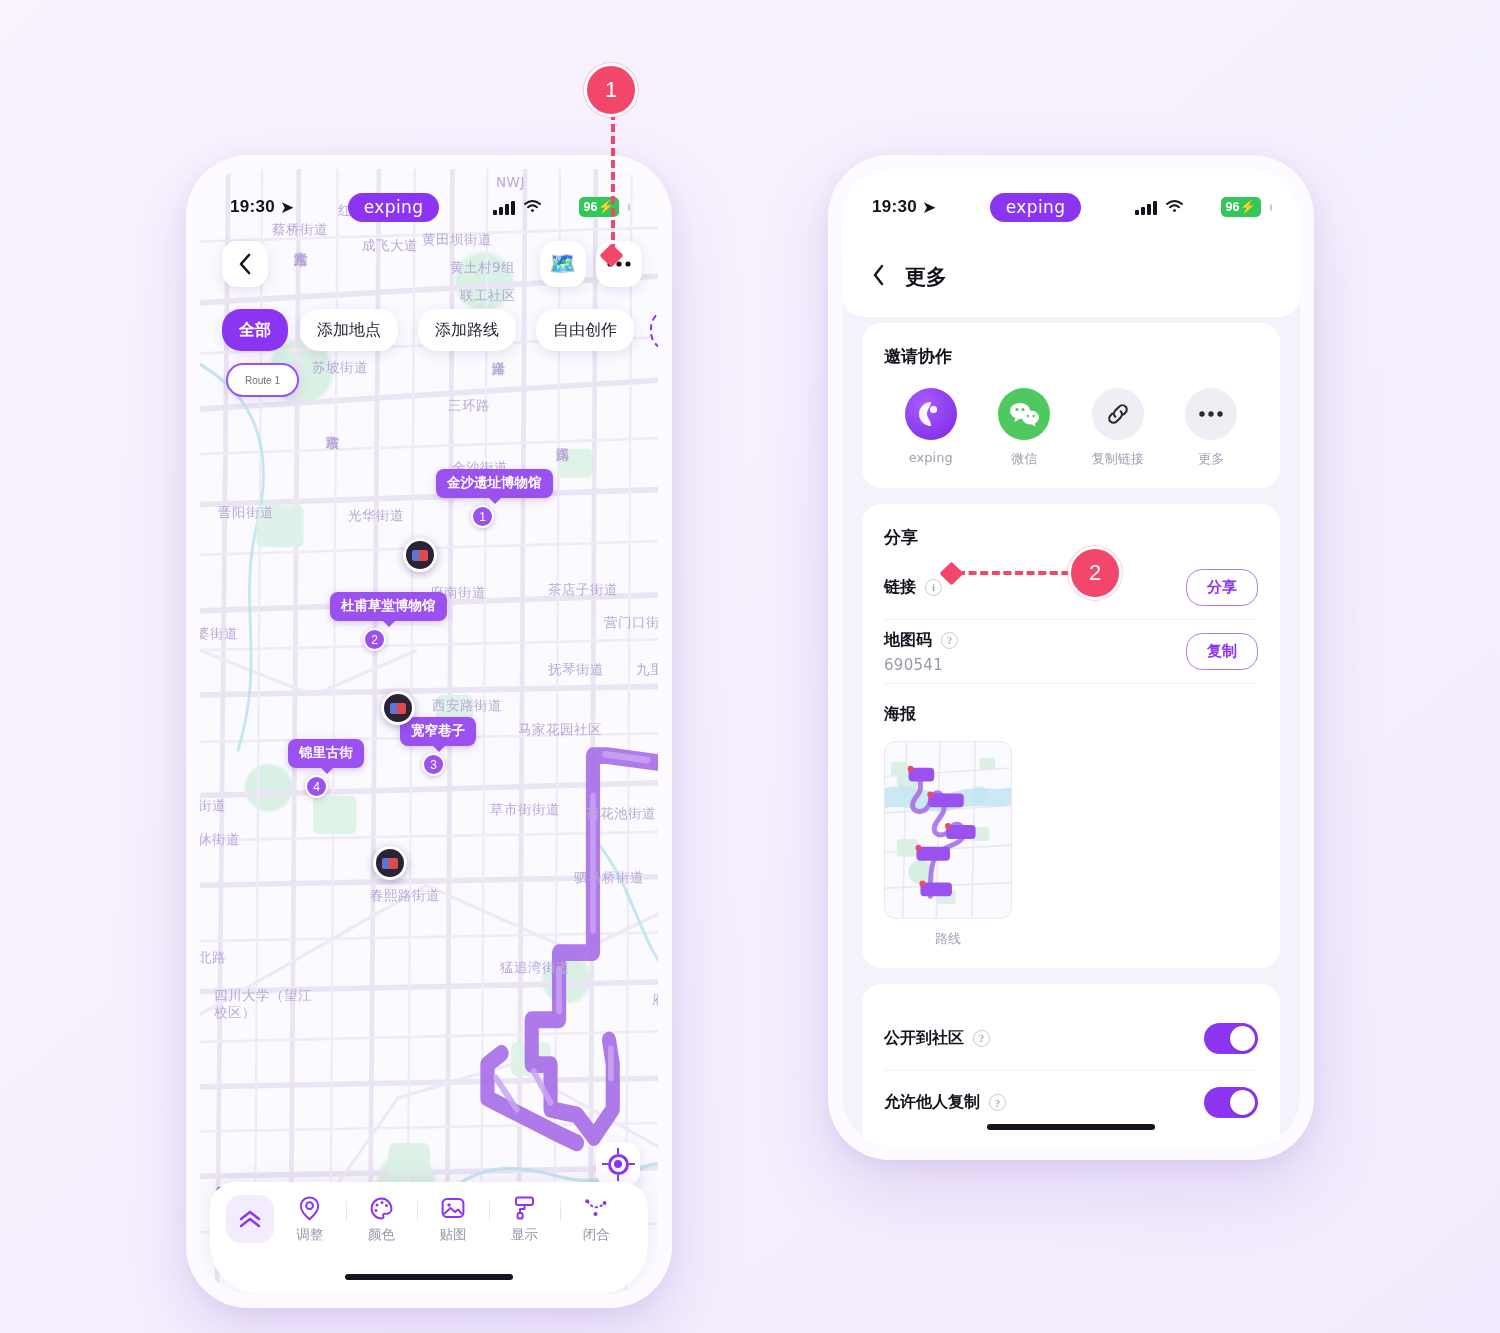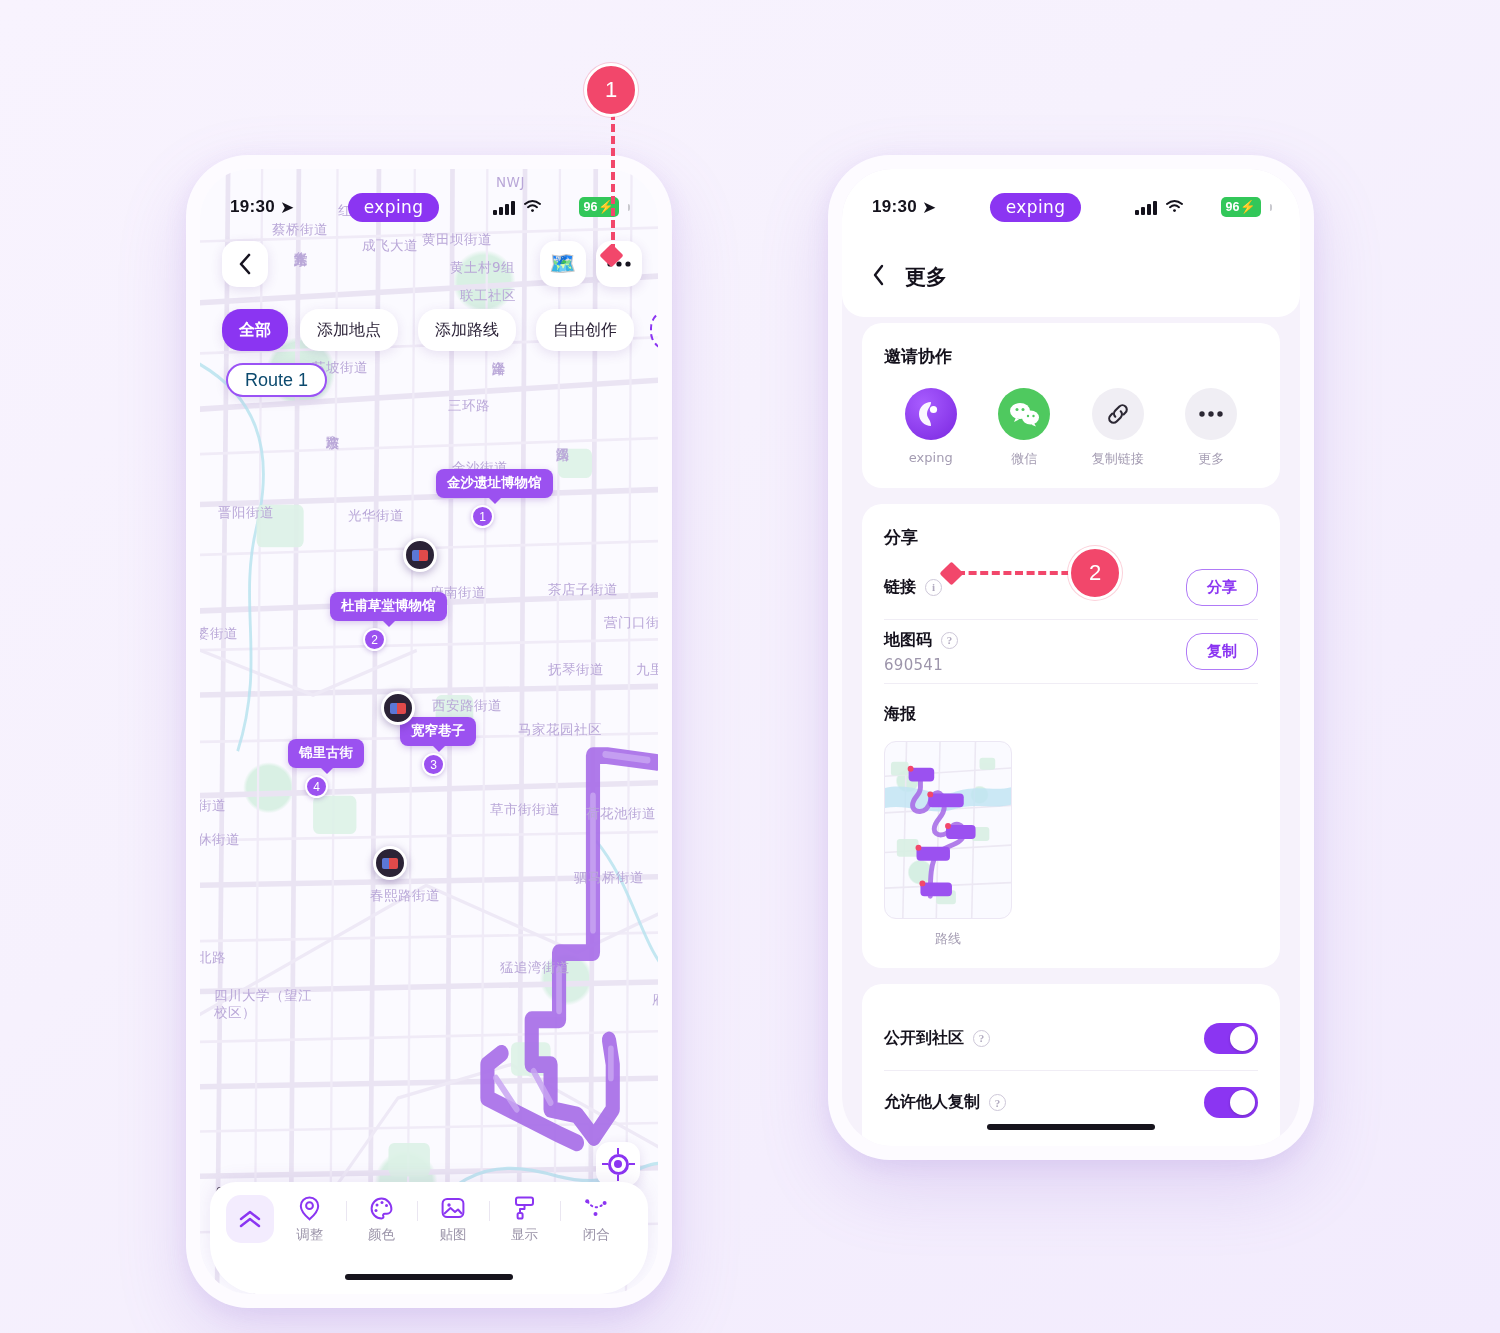--- a/index.html
+++ b/index.html
@@ -76,21 +76,21 @@
   }
   .chip {
     position:absolute; background:#fff; border-radius:19px; height:42px;
     display:flex; align-items:center; justify-content:center;
     padding:0 17px; font-size:16px; color:#2c2338; white-space:nowrap;
     box-shadow:0 3px 12px rgba(90,50,150,.13);
     font-family:"DejaVu Sans", sans-serif;
   }
   .chip.active { background:#8b35f2; color:#fff; font-weight:bold; }
   .chip.dashed { background:rgba(255,255,255,.55); border:2px dashed #8b35f2; color:#8b35f2; box-shadow:none; }
-  .chip.outline { background:#fff; border:2px solid #9a52f5; color:#0c4a6e; font-size:18px; height:34px; border-radius:17px;
+  .chip.outline { background:#fff; border:2px solid #9a52f5; color:#737373; font-size:10px; height:34px; border-radius:17px;
                   font-family:"Liberation Sans",sans-serif; }
 
   
   .poi {
     position:absolute; background:#9b51f0; color:#fff; font-size:13.5px;
     padding:5px 11px 6px; border-radius:8px; white-space:nowrap; font-weight:bold;
     font-family:"DejaVu Sans", sans-serif; box-shadow:0 2px 7px rgba(110,50,180,.25);
   }
   .poi::after {
     content:""; position:absolute; bottom:-6px; left:50%; margin-left:-6px;

